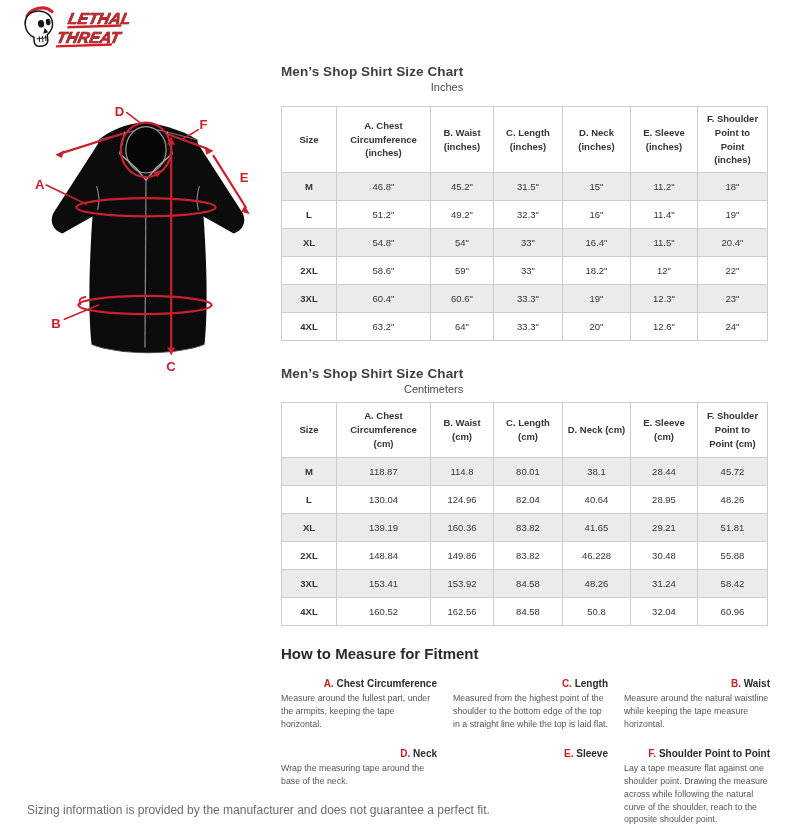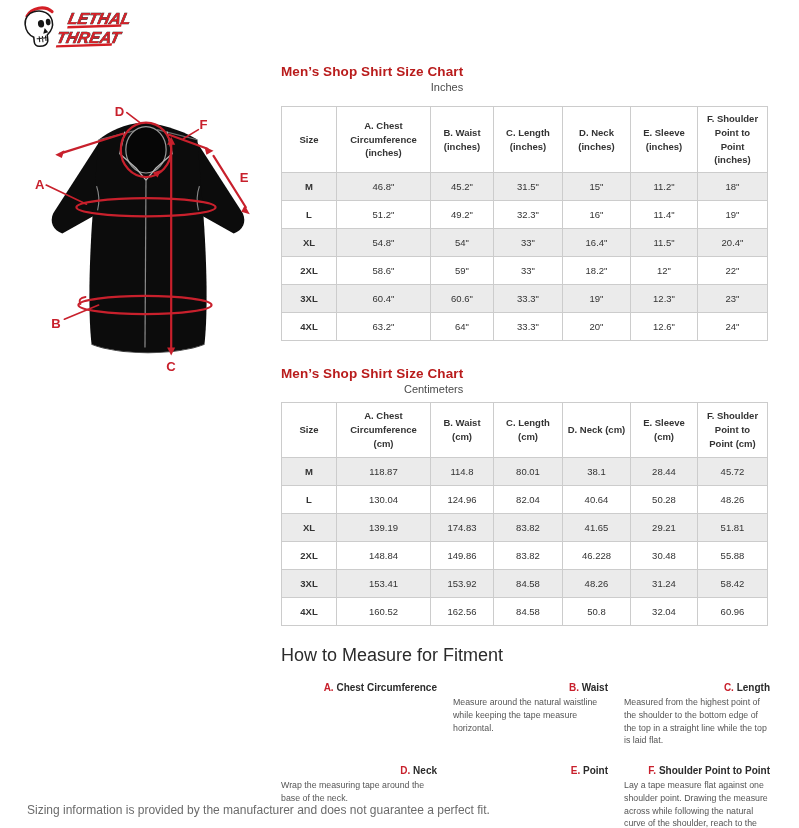--- a/index.html
+++ b/index.html
@@ -9,42 +9,42 @@
   }
   .abs{position:absolute;}
 
   
   #logo{left:20px;top:4px;width:118px;height:52px;}
 
   
   #shirt{left:22px;top:92px;width:252px;height:288px;}
 
   
-  .sec-title{font-size:13.5px;font-weight:bold;color:#b91c1c;margin:0;letter-spacing:.1px;}
+  .sec-title{font-size:13.5px;font-weight:bold;color:#404040;margin:0;letter-spacing:.1px;}
   .sec-sub{font-size:11px;color:#4a4a4a;margin:2px 0 0 0;text-align:right;}
 
   
   table{border-collapse:collapse;table-layout:fixed;width:486px;background:#fff;}
   th,td{border:1px solid #cccccc;text-align:center;vertical-align:middle;
         font-size:9.5px;color:#333;overflow:hidden;}
   th{font-weight:bold;padding:5px 4px;line-height:1.45;background:#fff;}
   .t-inches th{height:55px;}
   .t-cm th{height:44px;}
   td{height:27px;padding:0 3px;}
   tbody tr:nth-child(odd) td{background:#ebebeb;}
   td:first-child{font-weight:bold;}
 
   #sec-inches{left:281px;top:64px;}
   #table-inches{left:281px;top:106px;}
   #sec-cm{left:281px;top:366px;}
   #table-cm{left:281px;top:402px;}
 
   
   #measure{left:281px;top:645px;width:505px;}
-  .m-head{font-size:18px;font-weight:normal;margin:0 0 16px 0;color:#2b2b2b;}
+  .m-head{font-size:15px;font-weight:bold;margin:0 0 16px 0;color:#2b2b2b;}
   .m-grid{display:grid;grid-template-columns:172px 171px 162px;row-gap:18px;}
   .m-item{padding-right:16px;}
   .m-title{font-size:10px;font-weight:bold;margin:0 0 3px 0;color:#2b2b2b;text-align:right;}
   .m-letter{color:#c8202c;}
   .m-desc{font-size:8.8px;color:#555;line-height:1.45;margin:0;}
 
   
   #footer{left:27px;top:801px;font-size:12px;color:#6b6b6b;line-height:1.6;}
 </style>
 </head>
@@ -242,27 +242,27 @@
         <td>38.1</td>
         <td>28.44</td>
         <td>45.72</td>
       </tr>
       <tr>
         <td>L</td>
         <td>130.04</td>
         <td>124.96</td>
         <td>82.04</td>
         <td>40.64</td>
-        <td>50.28</td>
+        <td>28.95</td>
         <td>48.26</td>
       </tr>
       <tr>
         <td>XL</td>
         <td>139.19</td>
-        <td>174.83</td>
+        <td>160.36</td>
         <td>83.82</td>
         <td>41.65</td>
         <td>29.21</td>
         <td>51.81</td>
       </tr>
       <tr>
         <td>2XL</td>
         <td>148.84</td>
         <td>149.86</td>
         <td>83.82</td>
@@ -289,35 +289,36 @@
         <td>60.96</td>
       </tr>
     </tbody>
 </table>
 
 <div id="measure" class="abs">
   <h2 class="m-head">How to Measure for Fitment</h2>
   <div class="m-grid">
     <div class="m-item">
       <p class="m-title"><span class="m-letter">A.</span> <span>Chest Circumference</span></p>
+      <p class="m-desc">Measure around the fullest part, under the armpits, keeping the tape horizontal.</p>
+    </div>
+    <div class="m-item">
+      <p class="m-title"><span class="m-letter">C.</span> <span>Length</span></p>
+      <p class="m-desc">Measured from the highest point of the shoulder to the bottom edge of the top in a straight line while the top is laid flat.</p>
     </div>
     <div class="m-item">
       <p class="m-title"><span class="m-letter">B.</span> <span>Waist</span></p>
       <p class="m-desc">Measure around the natural waistline while keeping the tape measure horizontal.</p>
     </div>
     <div class="m-item">
-      <p class="m-title"><span class="m-letter">C.</span> <span>Length</span></p>
-      <p class="m-desc">Measured from the highest point of the shoulder to the bottom edge of the top in a straight line while the top is laid flat.</p>
-    </div>
-    <div class="m-item">
       <p class="m-title"><span class="m-letter">D.</span> <span>Neck</span></p>
       <p class="m-desc">Wrap the measuring tape around the base of the neck.</p>
     </div>
     <div class="m-item">
-      <p class="m-title"><span class="m-letter">E.</span> <span>Point</span></p>
+      <p class="m-title"><span class="m-letter">E.</span> <span>Sleeve</span></p>
     </div>
     <div class="m-item">
       <p class="m-title"><span class="m-letter">F.</span> <span>Shoulder Point to Point</span></p>
       <p class="m-desc">Lay a tape measure flat against one shoulder point. Drawing the measure across while following the natural curve of the shoulder, reach to the opposite shoulder point.</p>
     </div>
   </div>
 </div>
 
 <div id="footer" class="abs">
   <div>Sizing information is provided by the manufacturer and does not guarantee a perfect fit.</div>

